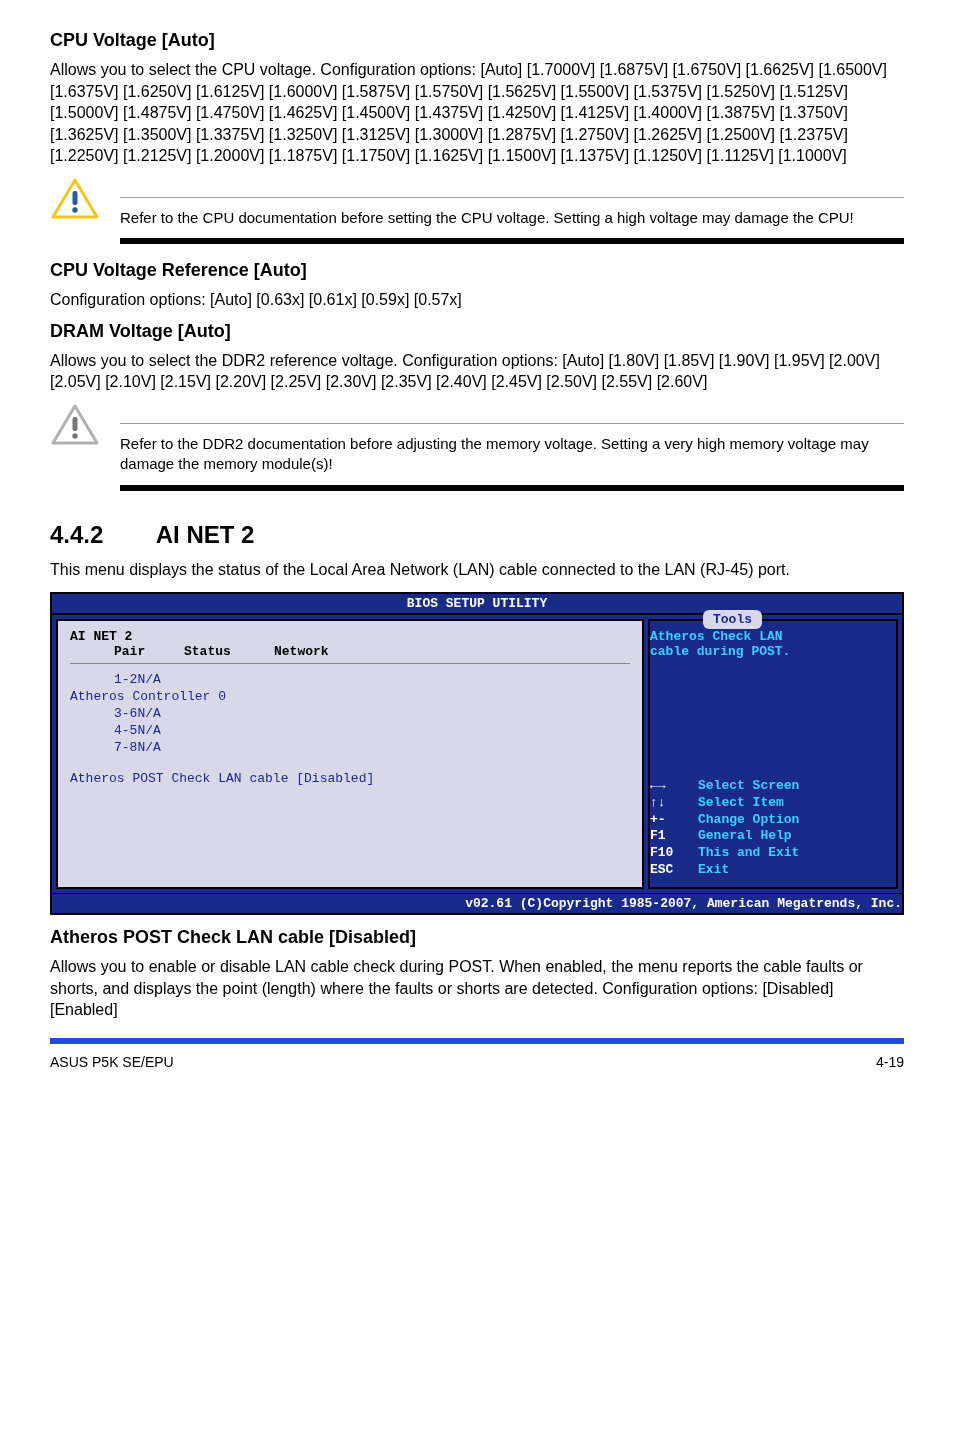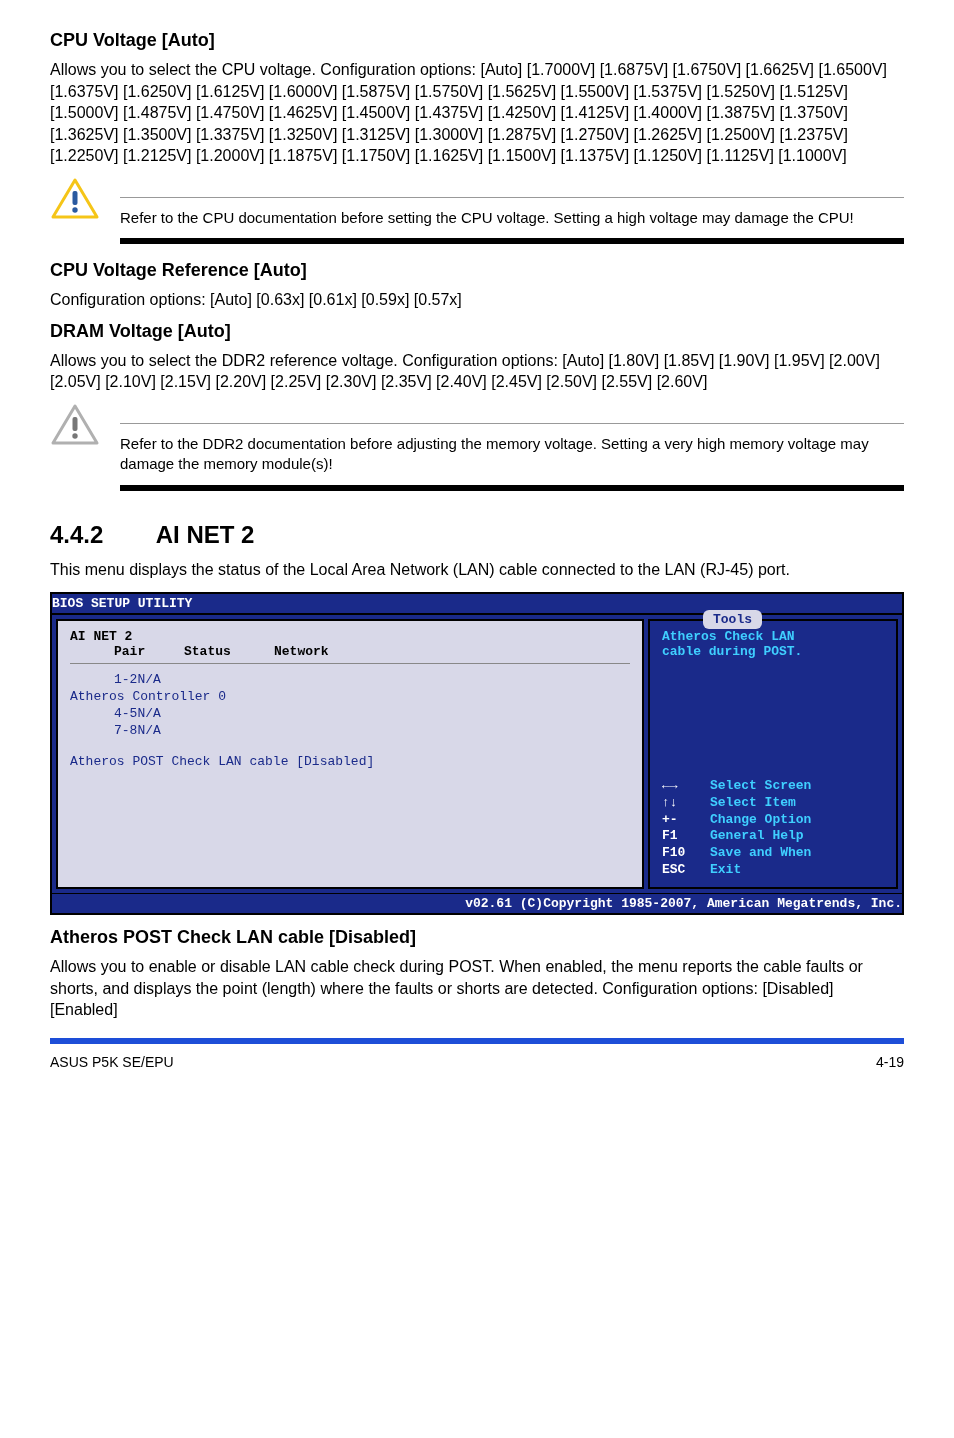--- a/index.html
+++ b/index.html
@@ -56,20 +56,21 @@
     .bios-box {
       background: #1a2a8a;
       border: 2px solid #000;
       font-family: "Courier New", monospace;
       font-size: 13px;
       color: #fff;
       margin-top: 12px;
       margin-bottom: 12px;
     }
     .bios-title-bar {
+      text-align: center;
       padding: 2px 0;
       font-weight: bold;
       color: #fff;
       position: relative;
     }
     .bios-tab {
       position: absolute;
       right: 140px;
       top: 16px;
       background: #d8d8e8;
@@ -110,21 +111,21 @@
       line-height: 1.3;
       flex-direction: column;
     }
     .bios-col1 { width: 70px; margin-left: 44px; }
     .bios-subtext {
       margin-top: 14px;
     }
     .bios-right {
       width: 250px;
       background: #1a2a8a;
-      padding: 8px 12px;
+      padding: 8px 0;
       border: 2px double #000;
       margin: 4px 4px 4px 2px;
       color: #3fcfff;
       display: flex;
       flex-direction: column;
       justify-content: space-between;
     }
     .bios-help-top {
       font-weight: bold;
     }
@@ -212,20 +213,23 @@
           <span class="col bios-col1">Pair</span>
           <span class="col" style="width:90px">Status</span>
           <span class="col">Network</span>
         </div>
       </div>
       <div class="bios-row">
         <span class="bios-col1">1-2N/A</span>
         <span>Atheros Controller 0</span>
       </div>
       <div class="bios-row">
+        <span class="bios-col1">3-6N/A</span>
+      </div>
+      <div class="bios-row">
         <span class="bios-col1">4-5N/A</span>
       </div>
       <div class="bios-row">
         <span class="bios-col1">7-8N/A</span>
       </div>
       <div class="bios-subtext">Atheros POST Check LAN cable [Disabled]</div>
     </div>
     <div class="bios-right">
       <div class="bios-help-top">
         <div>Atheros Check LAN</div>
@@ -243,21 +247,21 @@
         <div class="bios-key-row">
           <span class="bios-key-sym">+-</span>
           <span>Change Option</span>
         </div>
         <div class="bios-key-row">
           <span class="bios-key-sym">F1</span>
           <span>General Help</span>
         </div>
         <div class="bios-key-row">
           <span class="bios-key-sym">F10</span>
-          <span>Save and When</span>
+          <span>This and Exit</span>
         </div>
         <div class="bios-key-row">
           <span class="bios-key-sym">ESC</span>
           <span>Exit</span>
         </div>
       </div>
     </div>
   </div>
   <div class="bios-footer">v02.61 (C)Copyright 1985-2007, American Megatrends, Inc.</div>
 </div>

